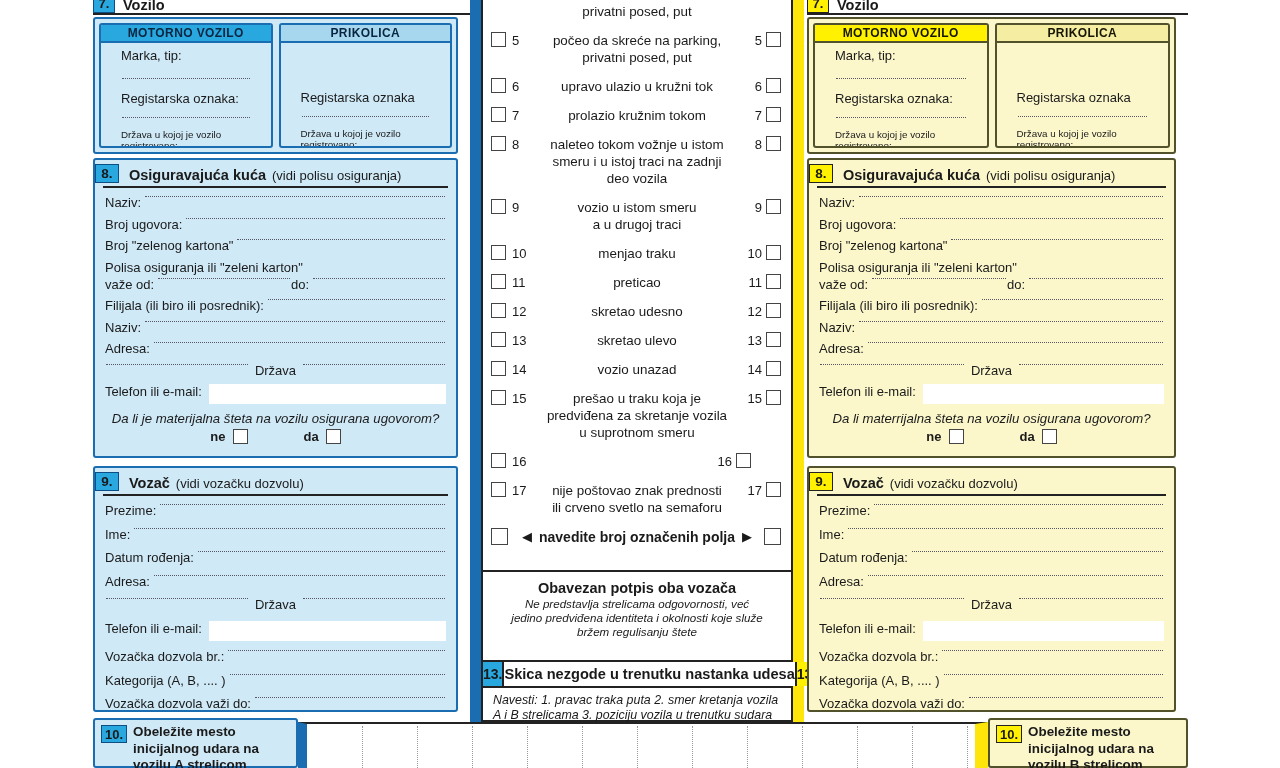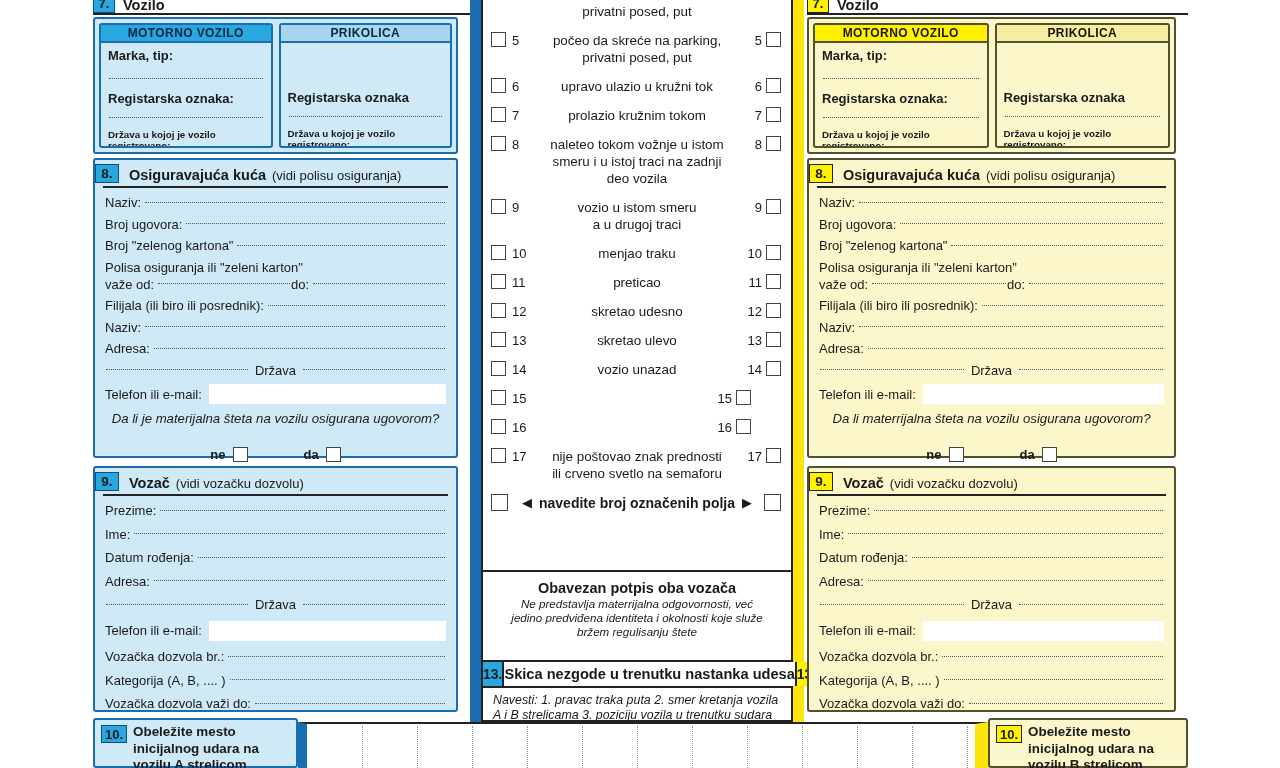--- a/index.html
+++ b/index.html
@@ -37,45 +37,45 @@
   .side-a .subbox{border-color:#1b6db2;}
   .side-b .subbox{border-color:#51512b;}
   .subhead{height:18px;border-bottom:2px solid;text-align:center;font-weight:bold;
            font-size:12px;letter-spacing:.4px;line-height:16px;}
   .side-a .subhead{border-color:#1b6db2;color:#092540;}
   .side-b .subhead{border-color:#51512b;color:#161600;}
   .side-a .motorhead{background:#29a8e0;}
   .side-a .trailerhead{background:#a6d7ef;}
   .side-b .motorhead{background:#fff100;}
   .side-b .trailerhead{background:#f4eda2;}
-  .subcontent{padding:3px 7px 0;flex:1;font-weight:bold;}
+  .subcontent{padding:3px 20px 0;flex:1;}
   .flabel{font-size:13px;}
   .flabel.small{font-size:9.8px;}
   .dotline{border-bottom:1.6px dotted #556;height:2px;margin:0 1px;}
   .sub-l1{margin:2px 0 14px;}
   .dot1{margin-bottom:12px;}
   .sub-l2{margin-bottom:10px;}
   .dot2{margin-bottom:11px;}
   .sub-l3{margin-bottom:9px;}
   .tspacer{height:44px;}
 
   .sec8box{top:158px;height:300px;padding:5px 8px 3px;}
   .sec9box{top:466px;height:246px;padding:5px 8px 3px;}
   .sechead{display:flex;align-items:flex-end;gap:6px;border-bottom:2px solid #222;
            padding:0 2px 3px;margin:0 0 7px;}
   .sechead .badge{height:19px;min-width:24px;margin:-1px 4px 0 -10px;font-size:13.5px;}
   .sec-title{font-weight:bold;font-size:14.5px;white-space:nowrap;}
   .sec-sub{font-size:13px;white-space:nowrap;}
 
-  .frow{display:flex;align-items:center;margin-bottom:6.5px;padding:0 2px;}
+  .frow{display:flex;align-items:flex-start;margin-bottom:6.5px;padding:0 2px;}
   .sec9box .frow{margin-bottom:8.5px;}
   .frow .flabel{white-space:nowrap;padding-right:3px;}
   .frow .dotline{flex:1;margin-bottom:2px;}
   .inputbox{flex:1;height:20px;background:#fff;margin-left:4px;}
-  .qrow{font-style:italic;font-size:13.2px;text-align:center;margin:4px 0 21px;}
+  .qrow{font-style:italic;font-size:13.2px;text-align:center;margin:4px 0 3px;}
   .ynrow{display:flex;justify-content:center;gap:56px;font-size:13px;align-items:center;font-weight:bold;}
   .cb{width:15px;height:15px;border:1.7px solid #444;background:#fff;flex:none;}
   .ynrow .cb{margin-left:7px;}
   .ynpair{display:flex;align-items:center;}
 
   .sec10box{top:718px;height:50px;padding:4px 6px;display:flex;gap:6px;}
   .side-a .sec10box{width:205px;left:0;right:auto;}
   .side-b .sec10box{width:200px;left:181px;right:auto;}
   .sec10box .badge{height:18px;min-width:26px;margin-top:1px;}
   .sec10text{font-weight:bold;font-size:13.4px;line-height:16.5px;}
@@ -365,20 +365,25 @@
             <span class="num numl">14</span>
             <div class="ctext">
               <div>vozio unazad</div>
             </div>
             <span class="num numr">14</span>
             <div class="cb"></div>
           </div>
           <div class="crow">
             <div class="cb"></div>
             <span class="num numl">15</span>
+            <div class="ctext">
+              <div>prešao u traku  koja je</div>
+              <div>predviđena za skretanje vozila</div>
+              <div>u suprotnom smeru</div>
+            </div>
             <span class="num numr">15</span>
             <div class="cb"></div>
           </div>
           <div class="crow">
             <div class="cb"></div>
             <span class="num numl">16</span>
             <span class="num numr">16</span>
             <div class="cb"></div>
           </div>
           <div class="crow">
@@ -398,21 +403,21 @@
           <span class="arrow">◀</span>
           <span>navedite broj označenih polja</span>
           <span class="arrow">▶</span>
         </span>
         <span class="cb"></span>
       </div>
     </div>
 
     <div class="sig-area">
       <div class="sig-title">Obavezan potpis oba vozača</div>
-      <div class="sig-note">Ne predstavlja materrijalna odgovornosti, već</div>
+      <div class="sig-note">Ne predstavlja strelicama odgovornosti, već</div>
       <div class="sig-note">jedino predviđena identiteta i okolnosti koje služe</div>
       <div class="sig-note">bržem regulisanju štete</div>
     </div>
 
     <div class="s13bar">
       <div class="badge13 a">13.</div>
       <div class="s13title">Skica nezgode u trenutku nastanka udesa</div>
       <div class="badge13 b">13.</div>
     </div>
 

